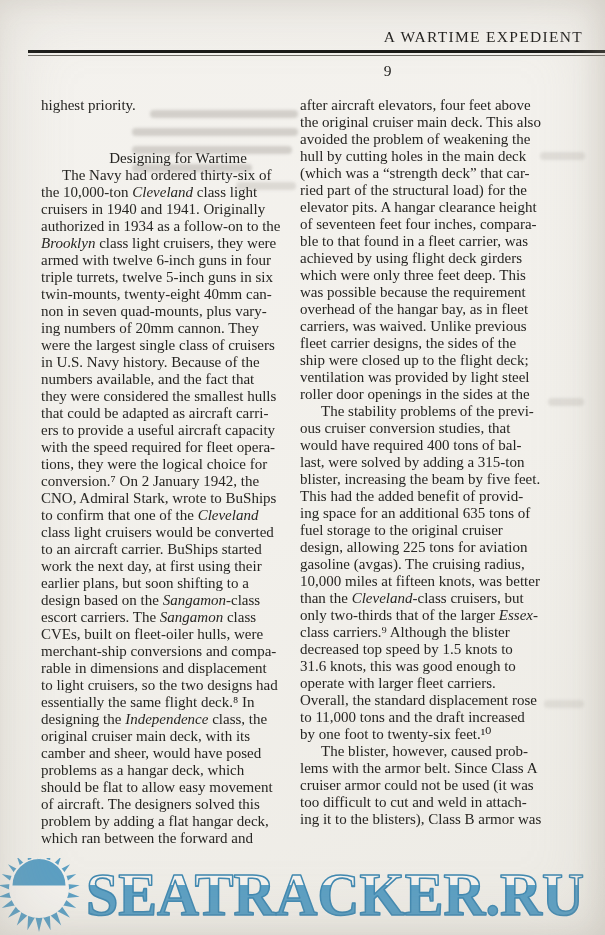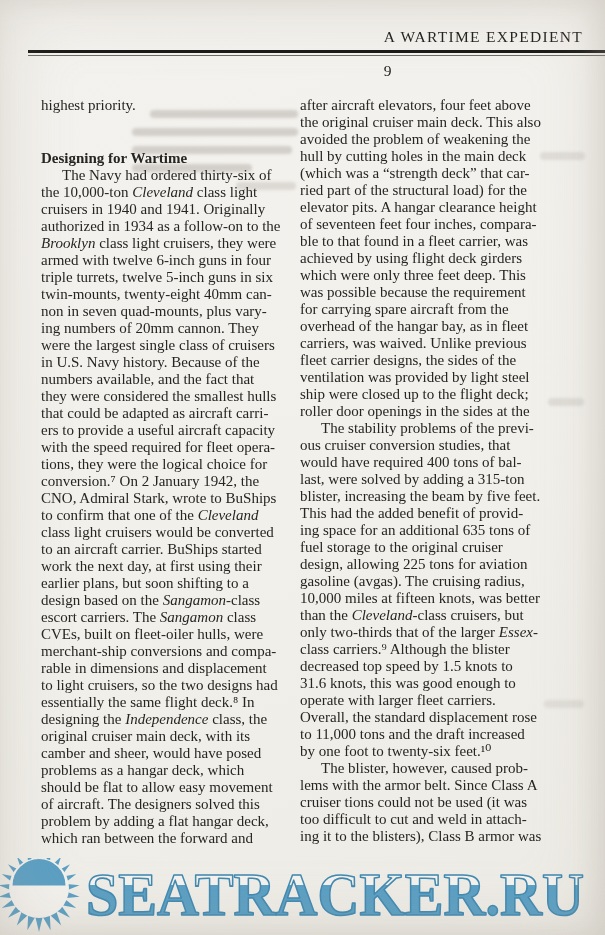--- a/index.html
+++ b/index.html
@@ -21,21 +21,21 @@
     display:flex;align-items:flex-start;gap:16px;
     font-size:15.5px;letter-spacing:1.3px;color:#1f1e1c;flex-direction:column;
   }
   .rule-thick{position:absolute;left:28px;right:0;top:50px;height:2.5px;background:#181816;}
   .rule-thin{position:absolute;left:28px;right:0;top:55px;height:1px;background:#6d6a64;}
   
   .col{position:absolute;top:97px;width:274px;font-size:15px;line-height:17px;}
   .col-left{left:28px;margin-left:13px;}
   .col-right{left:300px;}
   .line{white-space:nowrap;height:17px;}
-  .line.heading{font-weight:bold;}
+  .line.heading{font-weight:normal;text-align:center;}
   .line.indent{text-indent:21px;}
   .spacer{height:36px;}
   
   .ghost{position:absolute;height:8px;border-radius:4px;
     background:rgba(125,120,110,0.28);filter:blur(1.6px);}
   
   .watermark{position:absolute;left:0;top:858px;}
 </style>
 </head>
 <body>
@@ -111,26 +111,25 @@
       <div class="line">avoided the problem of weakening the</div>
       <div class="line">hull by cutting holes in the main deck</div>
       <div class="line">(which was a “strength deck” that car-</div>
       <div class="line">ried part of the structural load) for the</div>
       <div class="line">elevator pits. A hangar clearance height</div>
       <div class="line">of seventeen feet four inches, compara-</div>
       <div class="line">ble to that found in a fleet carrier, was</div>
       <div class="line">achieved by using flight deck girders</div>
       <div class="line">which were only three feet deep. This</div>
       <div class="line">was possible because the requirement</div>
-      <div class="line">for carrying spare aircraft from the</div>
       <div class="line">overhead of the hangar bay, as in fleet</div>
       <div class="line">carriers, was waived. Unlike previous</div>
       <div class="line">fleet carrier designs, the sides of the</div>
+      <div class="line">ship were closed up to the flight deck;</div>
       <div class="line">ventilation was provided by light steel</div>
-      <div class="line">ship were closed up to the flight deck;</div>
       <div class="line">roller door openings in the sides at the</div>
       <div class="line indent">The stability problems of the previ-</div>
       <div class="line">ous cruiser conversion studies, that</div>
       <div class="line">would have required 400 tons of bal-</div>
       <div class="line">last, were solved by adding a 315-ton</div>
       <div class="line">blister, increasing the beam by five feet.</div>
       <div class="line">This had the added benefit of provid-</div>
       <div class="line">ing space for an additional 635 tons of</div>
       <div class="line">fuel storage to the original cruiser</div>
       <div class="line">design, allowing 225 tons for aviation</div>
@@ -140,21 +139,21 @@
       <div class="line">only two-thirds that of the larger <i>Essex</i>-</div>
       <div class="line">class carriers.⁹ Although the blister</div>
       <div class="line">decreased top speed by 1.5 knots to</div>
       <div class="line">31.6 knots, this was good enough to</div>
       <div class="line">operate with larger fleet carriers.</div>
       <div class="line">Overall, the standard displacement rose</div>
       <div class="line">to 11,000 tons and the draft increased</div>
       <div class="line">by one foot to twenty-six feet.¹⁰</div>
       <div class="line indent">The blister, however, caused prob-</div>
       <div class="line">lems with the armor belt. Since Class A</div>
-      <div class="line">cruiser tions could not be used (it was</div>
+      <div class="line">cruiser armor could not be used (it was</div>
       <div class="line">too difficult to cut and weld in attach-</div>
       <div class="line">ing it to the blisters), Class B armor was</div>
     </div>
 
   <svg class="watermark" width="605" height="77" viewBox="0 0 605 77">
     <defs>
       <linearGradient id="wm-grad" x1="0" y1="0" x2="0" y2="1">
         <stop offset="0" stop-color="#f4f2ee"></stop>
         <stop offset="0.37" stop-color="#f4f2ee"></stop>
         <stop offset="0.37" stop-color="#5b9fc3"></stop>

